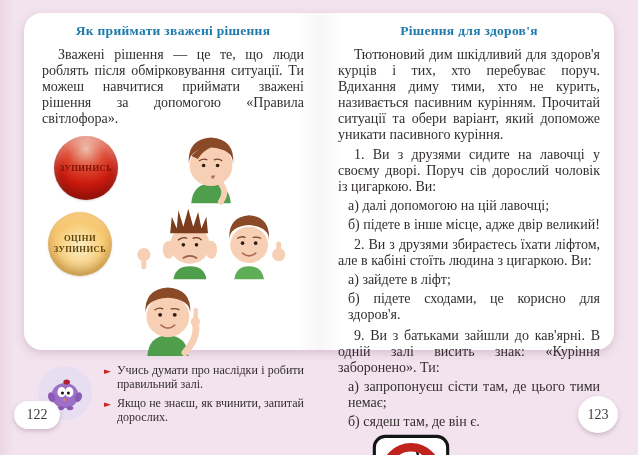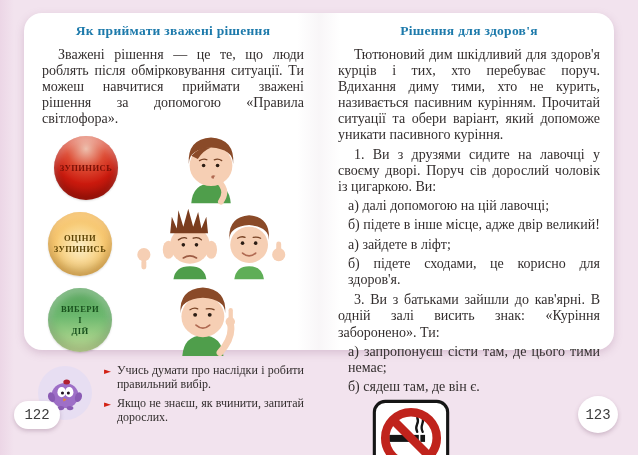--- a/index.html
+++ b/index.html
@@ -65,21 +65,21 @@
 
   
   .sign-block{display:flex;align-items:flex-end;margin:3px 0 4px;}
   .sign-svg{flex:none;width:78px;height:78px;margin-left:34px;}
   .sign-caption{font-size:11.2px;margin-left:13px;margin-bottom:10px;color:#3a3636;}
 
   
   .tab{
     position:absolute;background:#fff;color:#3c3c3c;
     display:flex;align-items:center;justify-content:center;
-    font-size:14px;box-shadow:0 2px 4px rgba(120,80,110,.3);font-family:Liberation Mono, monospace;
+    font-size:14px;box-shadow:0 2px 4px rgba(120,80,110,.3);
   }
   .tab-left{left:14px;top:401px;width:46px;height:28px;border-radius:14px;}
   .tab-right{left:578px;top:396px;width:40px;height:37px;border-radius:50%;}
 </style>
 </head>
 <body>
 
 <div class="spread">
 
   <div class="page page-left">
@@ -140,25 +140,20 @@
             <path d="M155,37 q5,-1 9,1" stroke="#7a4426" stroke-width="1.6" fill="none" stroke-linecap="round"></path>
             <path d="M142,56 q8,7 16,0" stroke="#b06a52" stroke-width="2" fill="none" stroke-linecap="round"></path>
 
             <circle cx="186" cy="58" r="8" fill="#f6cfb4"></circle>
             <rect x="183" y="42" width="6" height="13" rx="3" fill="#f6cfb4"></rect>
           </svg>
         </div>
       </div>
 
       <div class="step-row">
-        <div class="step-circle step-green">
-          <span class="step-line">ВИБЕРИ</span>
-          <span class="step-line">І</span>
-          <span class="step-line">ДІЙ</span>
-        </div>
         <div class="illu-wrap">
           <svg width="124" height="72" viewBox="0 0 140 84">
             <path d="M40,84 Q42,60 64,60 Q86,60 88,84 Z" fill="#4f9e4b"></path>
             <ellipse cx="64" cy="38" rx="25" ry="24" fill="#f6cfb4"></ellipse>
             <path d="M38,34 Q36,6 64,4 Q92,6 90,34 Q90,18 64,16 Q38,18 38,34 Z" fill="#8a4a28"></path>
             <circle cx="55" cy="36" r="2.3" fill="#2b1d14"></circle>
             <circle cx="72" cy="36" r="2.3" fill="#2b1d14"></circle>
             <path d="M49,30 q5,-3 9,-1" stroke="#7a4426" stroke-width="1.6" fill="none" stroke-linecap="round"></path>
             <path d="M68,29 q5,-1 9,1" stroke="#7a4426" stroke-width="1.6" fill="none" stroke-linecap="round"></path>
             <path d="M56,48 q8,7 16,0" stroke="#b06a52" stroke-width="2" fill="none" stroke-linecap="round"></path>
@@ -182,47 +177,48 @@
           <ellipse cx="30" cy="24" rx="5" ry="6" fill="#fff"></ellipse>
           <circle cx="22" cy="25" r="1.8" fill="#201020"></circle>
           <circle cx="29" cy="25" r="1.8" fill="#201020"></circle>
           <path d="M23,31 l4,2 l-4,2 Z" fill="#e8872c"></path>
           <ellipse cx="27" cy="12" rx="4" ry="3" fill="#b02030"></ellipse>
         </svg>
       </div>
       <div class="tip-list">
         <div class="tip">
           <span class="tip-marker">►</span>
-          <span class="tip-text">Учись думати про наслідки і робити правильний вибір.</span>
+          <span class="tip-text">Учись думати про наслідки і робити правильний залі.</span>
         </div>
         <div class="tip">
           <span class="tip-marker">►</span>
           <span class="tip-text">Якщо не знаєш, як вчинити, запитай дорослих.</span>
         </div>
       </div>
     </div>
   </div>
 
   <div class="page page-right">
     <h1 class="title">Рішення для здоров'я</h1>
     <p class="body indent">Тютюновий дим шкідливий для здоров'я курців і тих, хто перебуває поруч. Вдихання диму тими, хто не курить, називається пасивним курінням. Прочитай ситуації та обери варіант, який допоможе уникати пасивного куріння.</p>
 
     <div class="situation">
       <p class="body indent sit-text">1. Ви з друзями сидите на лавочці у своєму дворі. Поруч сів дорослий чоловік із цигаркою. Ви:</p>
       <p class="body option">а) далі допомогою на цій лавочці;</p>
       <p class="body option">б) підете в інше місце, адже двір великий!</p>
     </div>
 
     <div class="situation">
+      <p class="body indent sit-text">2. Ви з друзями збираєтесь їхати ліфтом, але в кабіні стоїть людина з цигаркою. Ви:</p>
       <p class="body option">а) зайдете в ліфт;</p>
       <p class="body option">б) підете сходами, це корисно для здоров'я.</p>
     </div>
 
     <div class="situation">
-      <p class="body indent sit-text">3. Ви з батьками зайшли до кав'ярні. В одній залі висить знак: «Куріння заборонено». Ти:</p>
+      <p class="body indent sit-text">9. Ви з батьками зайшли до кав'ярні. В одній залі висить знак: «Куріння заборонено». Ти:</p>
       <p class="body option">а) запропонуєш сісти там, де цього тими немає;</p>
       <p class="body option">б) сядеш там, де він є.</p>
     </div>
 
     <div class="sign-block">
       <svg class="sign-svg" viewBox="0 0 100 100">
         <rect x="3" y="3" width="94" height="94" rx="14" fill="#ffffff" stroke="#151515" stroke-width="4"></rect>
         <rect x="22" y="46" width="38" height="9" fill="#151515"></rect>
         <rect x="62" y="46" width="6" height="9" fill="#151515"></rect>
         <path d="M58,42 c-5,-8 4,-10 0,-18" stroke="#151515" stroke-width="3" fill="none" stroke-linecap="round"></path>

